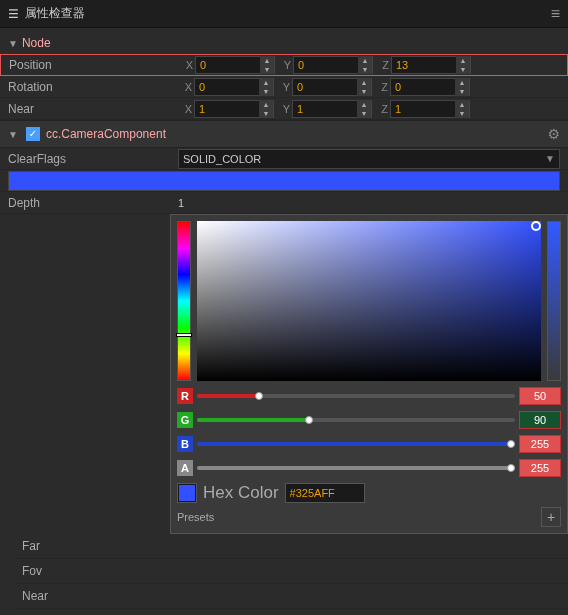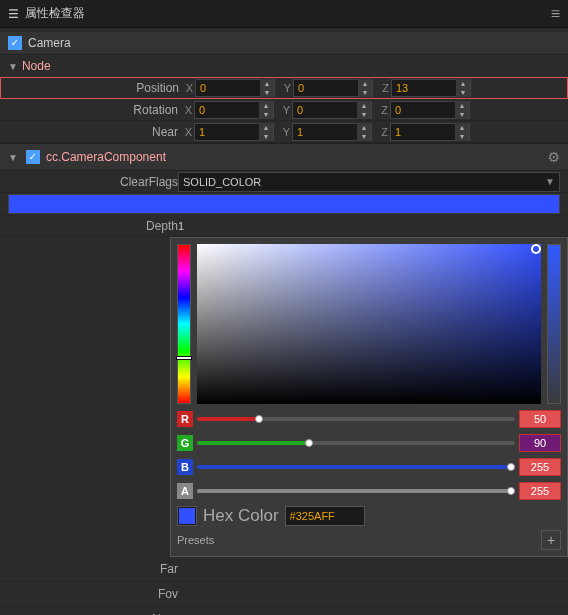--- a/index.html
+++ b/index.html
@@ -118,21 +118,20 @@
     .prop-row.highlighted {
       border: 1px solid #e05555;
       background: #2b2b2b;
     }
 
     .prop-label {
       width: 170px;
       color: #aaaaaa;
       font-size: 12px;
       flex-shrink: 0;
-      text-align: right;
     }
 
     .prop-fields {
       display: flex;
       align-items: center;
       gap: 2px;
       flex: 1;
     }
 
     .axis-label {
@@ -459,41 +458,38 @@
       line-height: 1;
     }
 
     
     .prop-row-simple {
       display: flex;
       align-items: center;
       height: 22px;
       padding: 12px 8px;
       border-bottom: 1px solid #252525;
+      margin-left: 14px;
     }
   </style>
 </head>
 <body>
 
 <div class="panel">
 
   <div class="panel-header">
     <div class="panel-header-title">
       <span>☰</span>
       <span>属性检查器</span>
     </div>
     <span class="panel-header-menu">≡</span>
   </div>
 
   <div class="panel-body">
 
-    <div class="camera-header">
-      <div class="checkbox-custom checked"></div>
-      <span>Camera</span>
-    </div>
 
     <div class="section-header">
       <span class="section-arrow">▼</span>
       <span class="section-label">Node</span>
     </div>
 
     <div class="prop-row highlighted">
       <span class="prop-label">Position</span>
       <div class="prop-fields">
         <span class="axis-label">X</span>
@@ -633,21 +629,21 @@
             </div>
             <input class="rgba-value-input" type="text" style="background: rgb(224, 80, 80); border-color: rgb(192, 48, 48);" value="50">
           </div>
 
           <div class="rgba-row">
             <div class="rgba-label g">G</div>
             <div class="rgba-slider-track">
               <div class="rgba-slider-fill rgba-slider-fill-g" style="width: 35.3%;"></div>
               <div class="rgba-slider-thumb" style="left: calc(35.3% - 4px);"></div>
             </div>
-            <input class="rgba-value-input" type="text" style="background: #701a75; border-color: rgb(192, 48, 48);" value="90">
+            <input class="rgba-value-input" type="text" style="background: #14532d; border-color: rgb(192, 48, 48);" value="90">
           </div>
 
           <div class="rgba-row">
             <div class="rgba-label b">B</div>
             <div class="rgba-slider-track">
               <div class="rgba-slider-fill rgba-slider-fill-b" style="width: 100%;"></div>
               <div class="rgba-slider-thumb" style="left: calc(100% - 8px);"></div>
             </div>
             <input class="rgba-value-input" type="text" style="background: rgb(224, 80, 80); border-color: rgb(192, 48, 48);" value="255">
           </div>

